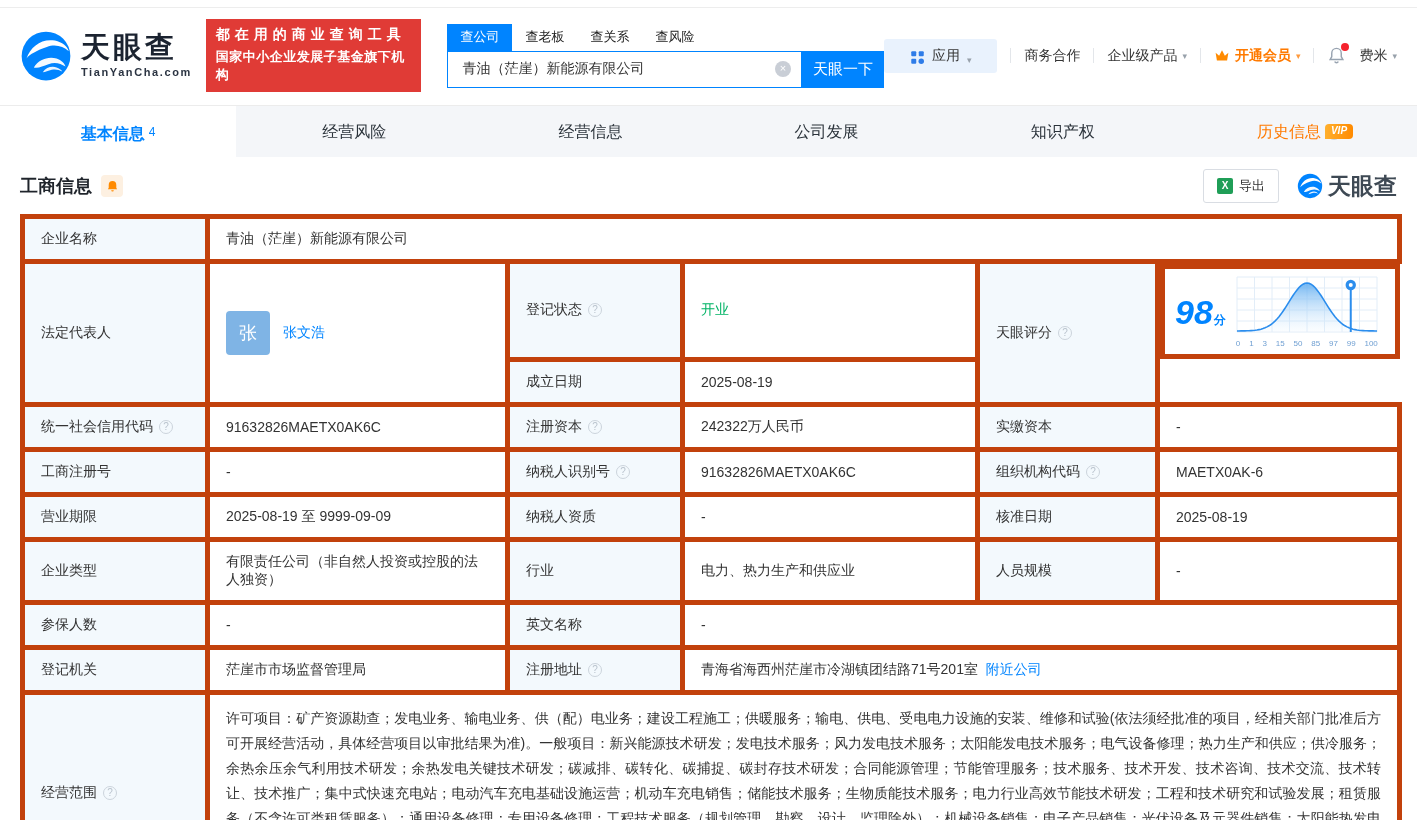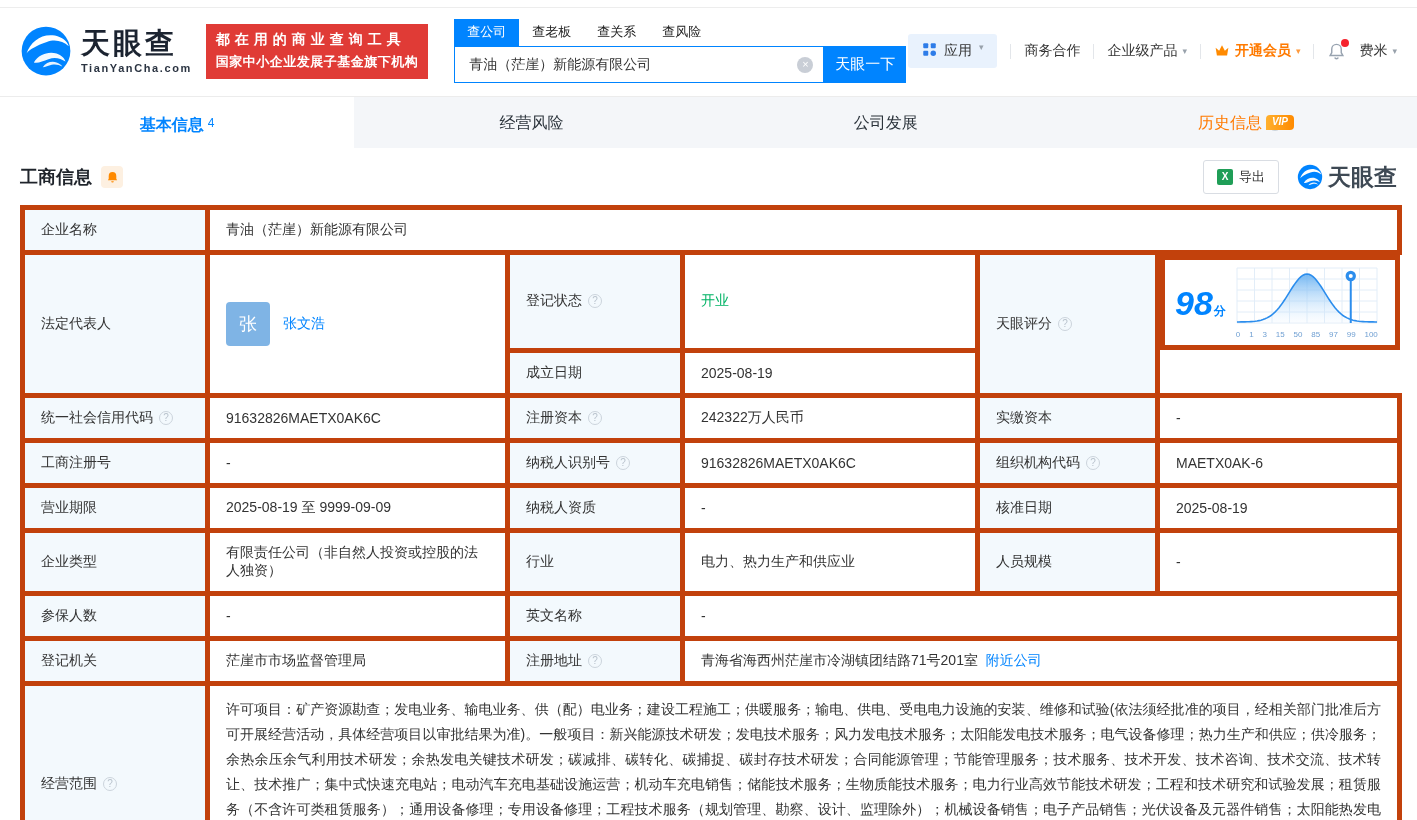--- a/index.html
+++ b/index.html
@@ -24,21 +24,21 @@
   .stabs { display:flex; font-size:13px; }
   .stab { padding:4px 13px 5px; cursor:pointer; color:#222; }
   .stab.active { background:#0084ff; color:#fff; }
   .sbox { display:flex; height:37px; }
   .sinput { flex:1; border:1px solid #0084ff; display:flex; align-items:center; padding:0 10px 0 12px; background:#fff; }
   .sinput input { border:none; outline:none; flex:1; font-size:14px; color:#333; font-family:inherit; background:transparent; }
   .clearbtn { width:16px; height:16px; border-radius:50%; background:#c9ced6; color:#fff; font-size:11px; line-height:15px; text-align:center; cursor:pointer; flex:none; }
   .sbtn { width:82px; background:#0084ff; color:#fff; font-size:15px; border:none; cursor:pointer; font-family:inherit; }
 
   .hnav { margin-left:auto; display:flex; align-items:center; gap:13px; font-size:14px; color:#333; white-space:nowrap; }
-  .chip { background:#e9f2fd; border-radius:3px; padding:8px 14px; display:flex; gap:7px; align-items:flex-start; cursor:pointer; }
+  .chip { background:#e9f2fd; border-radius:3px; padding:8px 26px; display:flex; gap:7px; align-items:flex-end; cursor:pointer; }
   .hdivider { width:1px; height:15px; background:#e3e6ea; }
   .navitem { display:flex; align-items:center; gap:5px; cursor:pointer; }
   .vip-nav { color:#ff7a00; font-weight:bold; }
   .caret { font-size:9px; color:#98a1ab; }
   .vip-nav .caret { color:#ff9a3d; }
   .bellwrap { position:relative; cursor:pointer; display:flex; }
   .reddot { position:absolute; top:-3px; right:-3px; width:8px; height:8px; background:#f5222d; border-radius:50%; }
 
   
   .tabbar { display:flex; background:#f4f6f9; border-top:1px solid #ececec; height:52px; margin-top:1px; }
@@ -158,21 +158,23 @@
       <span class="caret">▾</span>
     </div>
   </div>
 </div>
 
 <div class="tabbar">
   <div class="tab active">
     <span>基本信息</span><span class="cnt">4</span>
   </div>
   <div class="tab">经营风险</div>
+  <div class="tab">经营信息</div>
   <div class="tab">公司发展</div>
+  <div class="tab">知识产权</div>
   <div class="tab viptab">
     <span>历史信息</span><span class="q">?</span>
     <span class="vipbadge">VIP</span>
   </div>
 </div>
 
 <div class="secrow">
   <div class="sectitle">
     <span>工商信息</span>
     <span class="bellbadge">

